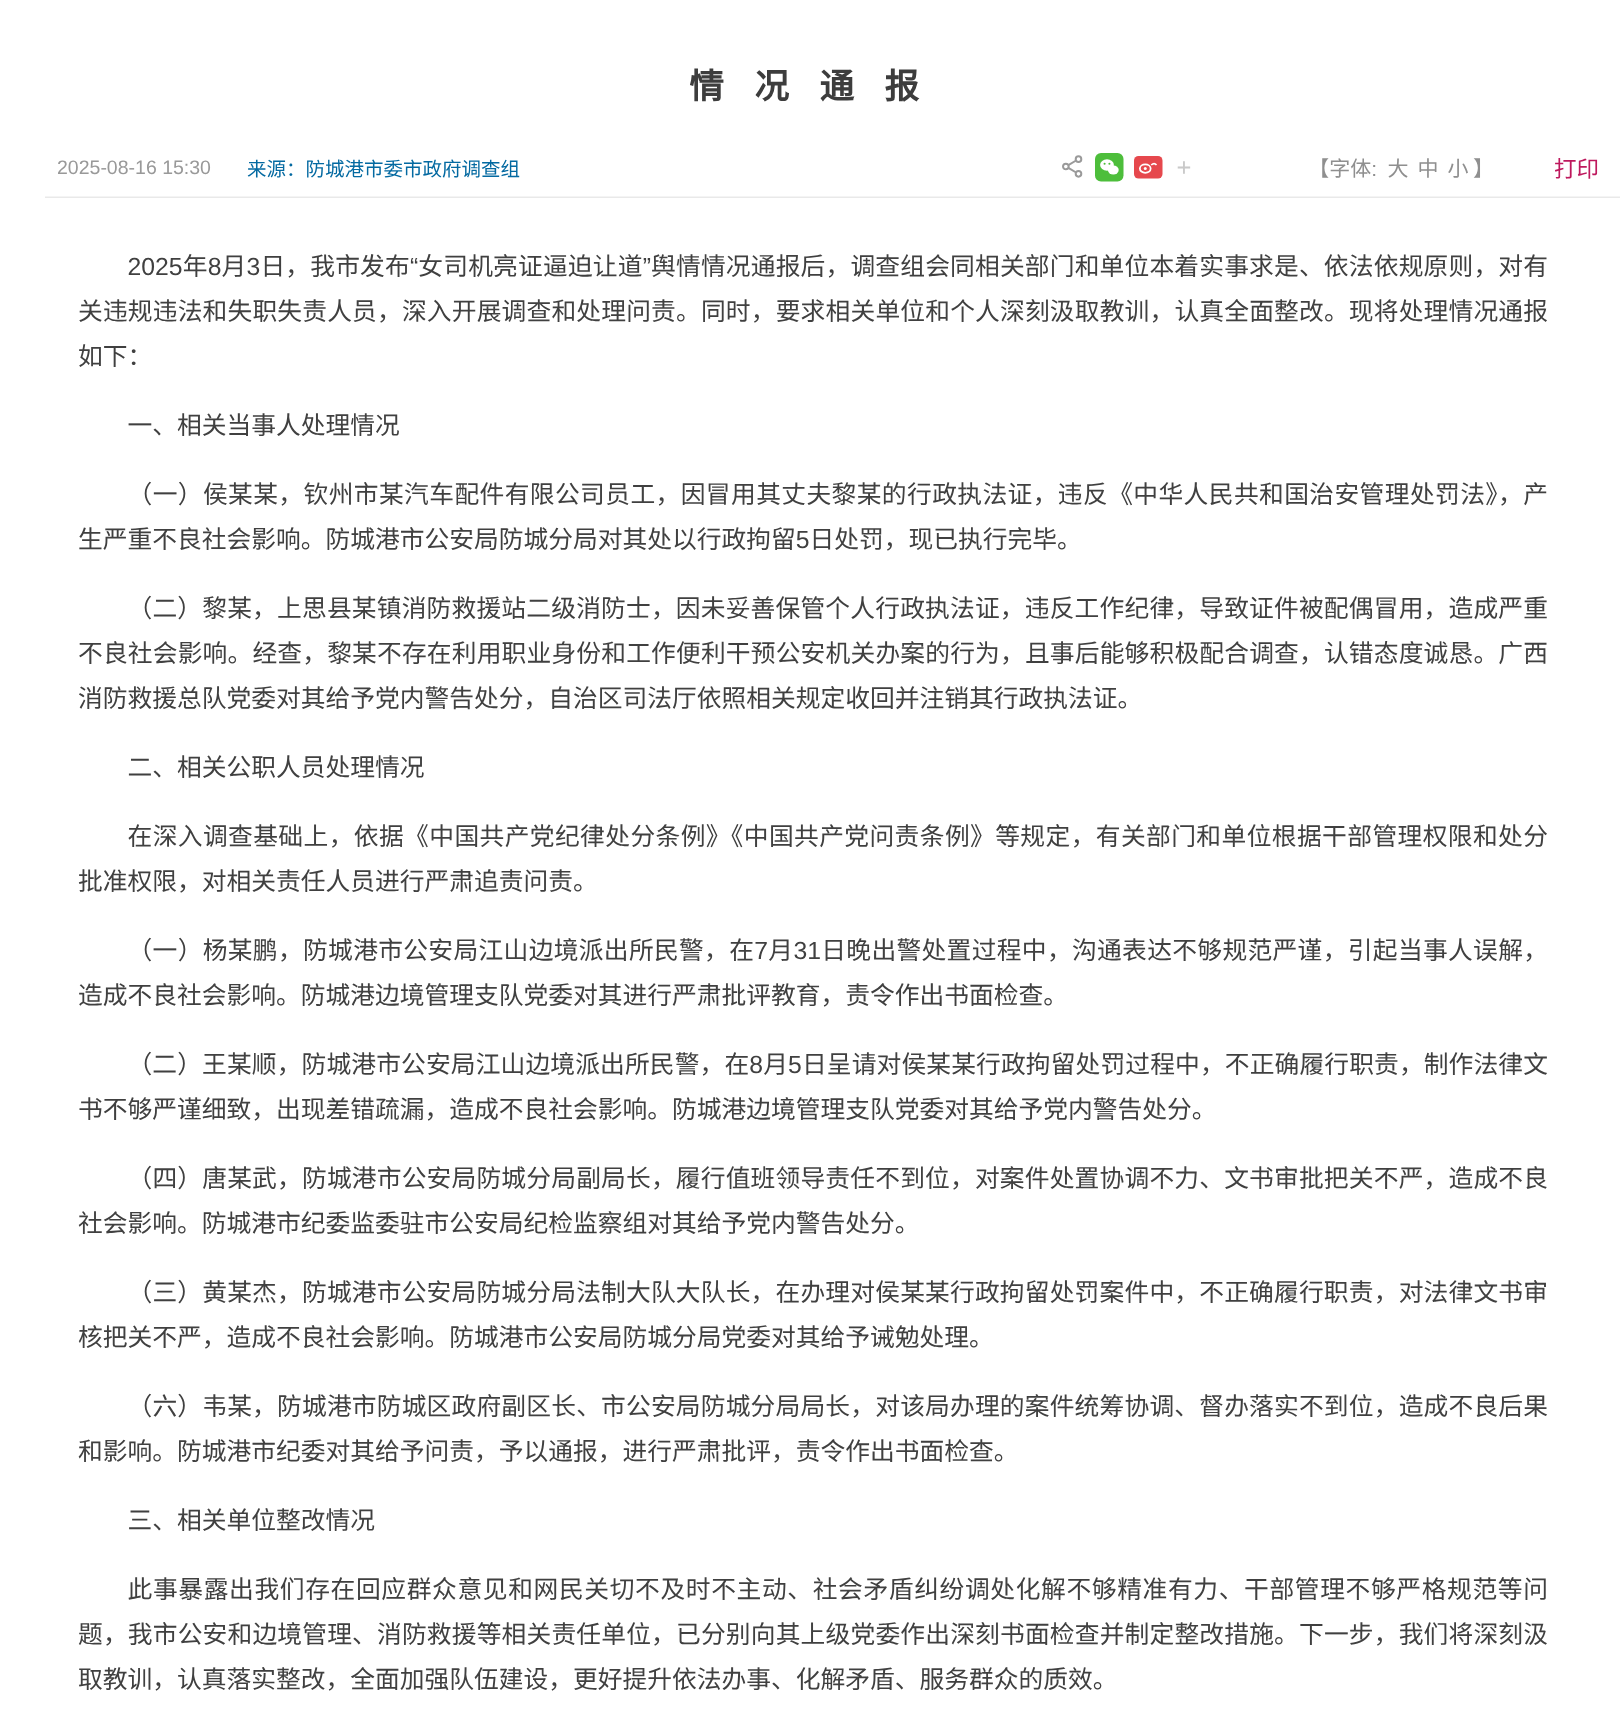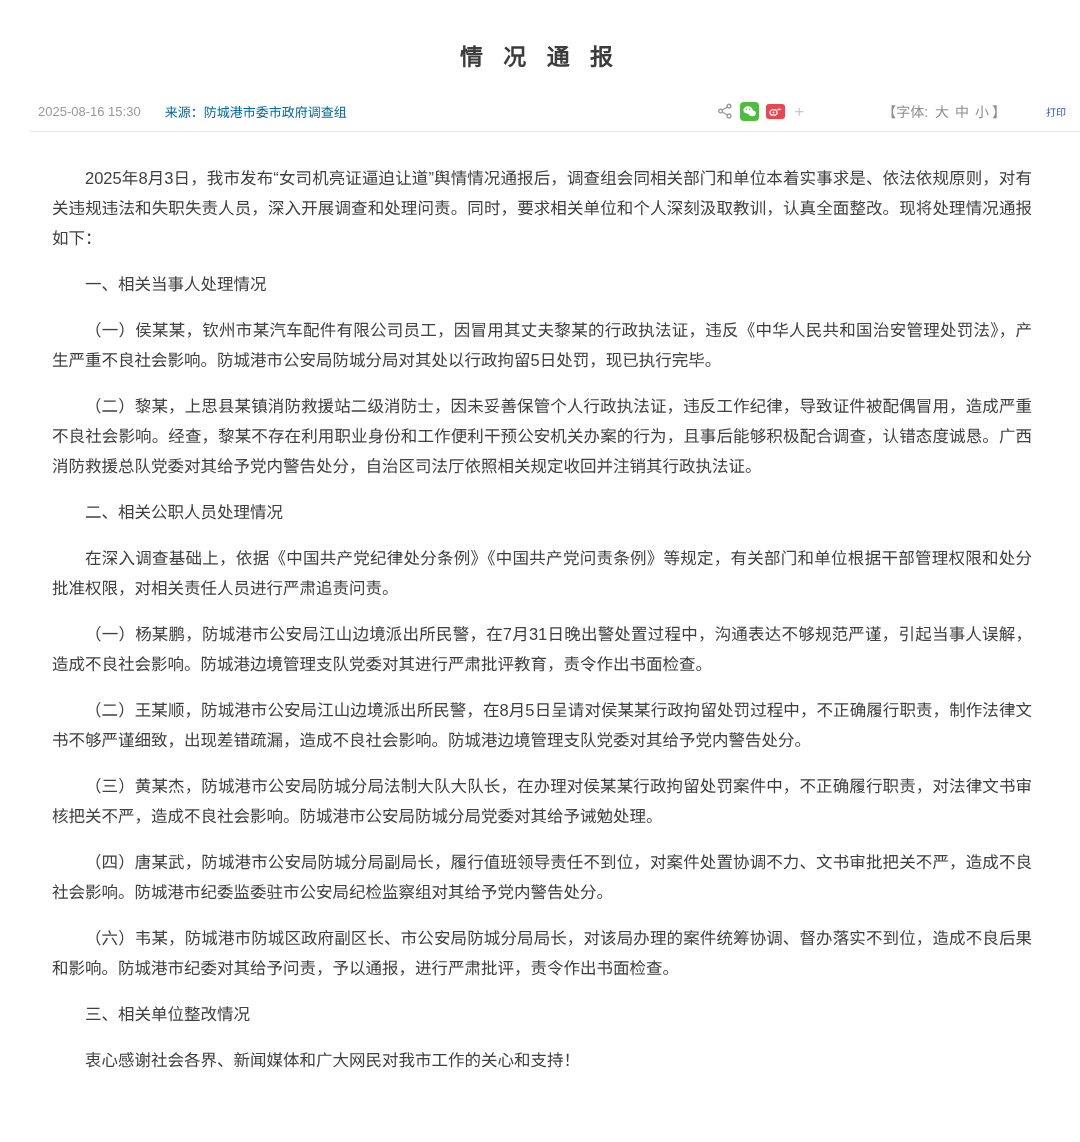--- a/index.html
+++ b/index.html
@@ -47,21 +47,21 @@
     display: inline-flex; align-items: center; justify-content: center;
   }
   .weibo-badge {
     width: 19px; height: 15px; border-radius: 3px;
     background: #e6484d;
     display: inline-flex; align-items: center; justify-content: center;
   }
   .plus-glyph { color: #c9c9c9; font-size: 17px; line-height: 1; margin-left: 2px; cursor: pointer; }
   .fontsize-ctrl { margin-left: 78px; color: #8f8f8f; font-size: 14px; white-space: nowrap; }
   .fontsize-ctrl .fs-opt { cursor: pointer; margin: 0 3px; }
-  .print-link { margin-left: 40px; color: #1d4ed8; font-size: 10px; text-decoration: none; cursor: pointer; }
+  .print-link { margin-left: 40px; color: #be185d; font-size: 15px; text-decoration: none; cursor: pointer; }
   .divider {
     border: none;
     border-top: 1px solid #e9e9e9;
     margin: 9px 0 0 30px;
   }
   .article {
     padding: 15px 32px 0 36px;
     font-size: 16.5px;
     line-height: 30px;
     color: #404040;
@@ -122,24 +122,25 @@
 
   <div class="article" id="article">
       <p>2025年8月3日，我市发布“女司机亮证逼迫让道”舆情情况通报后，调查组会同相关部门和单位本着实事求是、依法依规原则，对有关违规违法和失职失责人员，深入开展调查和处理问责。同时，要求相关单位和个人深刻汲取教训，认真全面整改。现将处理情况通报如下：</p>
       <p>一、相关当事人处理情况</p>
       <p>（一）侯某某，钦州市某汽车配件有限公司员工，因冒用其丈夫黎某的行政执法证，违反《中华人民共和国治安管理处罚法》，产生严重不良社会影响。防城港市公安局防城分局对其处以行政拘留5日处罚，现已执行完毕。</p>
       <p>（二）黎某，上思县某镇消防救援站二级消防士，因未妥善保管个人行政执法证，违反工作纪律，导致证件被配偶冒用，造成严重不良社会影响。经查，黎某不存在利用职业身份和工作便利干预公安机关办案的行为，且事后能够积极配合调查，认错态度诚恳。广西消防救援总队党委对其给予党内警告处分，自治区司法厅依照相关规定收回并注销其行政执法证。</p>
       <p>二、相关公职人员处理情况</p>
       <p>在深入调查基础上，依据《中国共产党纪律处分条例》《中国共产党问责条例》等规定，有关部门和单位根据干部管理权限和处分批准权限，对相关责任人员进行严肃追责问责。</p>
       <p>（一）杨某鹏，防城港市公安局江山边境派出所民警，在7月31日晚出警处置过程中，沟通表达不够规范严谨，引起当事人误解，造成不良社会影响。防城港边境管理支队党委对其进行严肃批评教育，责令作出书面检查。</p>
       <p>（二）王某顺，防城港市公安局江山边境派出所民警，在8月5日呈请对侯某某行政拘留处罚过程中，不正确履行职责，制作法律文书不够严谨细致，出现差错疏漏，造成不良社会影响。防城港边境管理支队党委对其给予党内警告处分。</p>
+      <p>（四）唐某武，防城港市公安局防城分局副局长，履行值班领导责任不到位，对案件处置协调不力、文书审批把关不严，造成不良社会影响。防城港市纪委监委驻市公安局纪检监察组对其给予党内警告处分。</p>
       <p>（三）黄某杰，防城港市公安局防城分局法制大队大队长，在办理对侯某某行政拘留处罚案件中，不正确履行职责，对法律文书审核把关不严，造成不良社会影响。防城港市公安局防城分局党委对其给予诫勉处理。</p>
-      <p>（四）唐某武，防城港市公安局防城分局副局长，履行值班领导责任不到位，对案件处置协调不力、文书审批把关不严，造成不良社会影响。防城港市纪委监委驻市公安局纪检监察组对其给予党内警告处分。</p>
       <p>（六）韦某，防城港市防城区政府副区长、市公安局防城分局局长，对该局办理的案件统筹协调、督办落实不到位，造成不良后果和影响。防城港市纪委对其给予问责，予以通报，进行严肃批评，责令作出书面检查。</p>
       <p>三、相关单位整改情况</p>
+      <p>此事暴露出我们存在回应群众意见和网民关切不及时不主动、社会矛盾纠纷调处化解不够精准有力、干部管理不够严格规范等问题，我市公安和边境管理、消防救援等相关责任单位，已分别向其上级党委作出深刻书面检查并制定整改措施。下一步，我们将深刻汲取教训，认真落实整改，全面加强队伍建设，更好提升依法办事、化解矛盾、服务群众的质效。</p>
       <p>衷心感谢社会各界、新闻媒体和广大网民对我市工作的关心和支持！</p>
     </div>
 
   <div class="signature">
     <div class="sig-author">防城港市委市政府调查组</div>
     <div class="sig-date">2025年8月16日</div>
   </div>
 
 </div>
 

